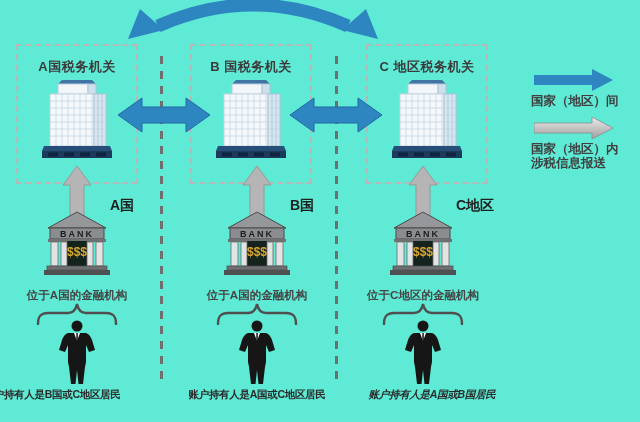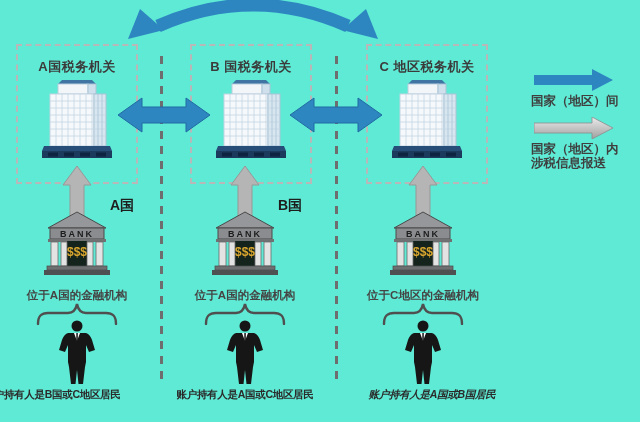--- a/index.html
+++ b/index.html
@@ -28,21 +28,21 @@
   }
   .sep-1{left:160px;} .sep-2{left:335px;}
 
   
   .arc-arrow{position:absolute;left:120px;top:0px;z-index:3;}
   .h-arrow{position:absolute;top:96px;z-index:3;}
   .h-arrow-1{left:117px;} .h-arrow-2{left:289px;}
 
   
   .column{position:absolute;top:160px;width:170px;height:252px;}
-  .col-a{left:-8px;} .col-b{left:160px;} .col-c{left:338px;}
+  .col-a{left:-8px;} .col-b{left:172px;} .col-c{left:338px;}
   .up-arrow{position:absolute;top:6px;left:50%;transform:translateX(-50%);}
   .country-label{
     position:absolute;top:37px;left:118px;font-size:14px;font-weight:bold;
     color:#1e1e1e;white-space:nowrap;
   }
   .bank{position:absolute;top:51px;left:50%;transform:translateX(-50%);}
   .institution-label{
     position:absolute;top:128px;left:0;width:100%;text-align:center;
     font-size:11.5px;font-weight:bold;color:#454545;white-space:nowrap;
   }
@@ -206,20 +206,21 @@
       <rect x="21.3" y="13" width="1.5" height="9" fill="#161616"></rect>
       <path d="M 13,42 L 31,42 L 30,47 L 28,64 L 23.5,64 L 22,50 L 20.5,64 L 16,64 L 14,47 Z" fill="#161616"></path>
     </svg>
     <div class="holder-label">账户持有人是A国或C地区居民</div>
   </div>
 
   <div class="column col-c">
     <svg class="up-arrow" width="30" height="52" viewBox="0 0 30 52">
       <polygon points="15,0 29,19 22,19 22,52 8,52 8,19 1,19" fill="#b5b5b5" stroke="#979797"></polygon>
     </svg>
+    <div class="country-label">C地区</div>
     <svg class="bank" width="66" height="64" viewBox="0 0 66 64">
       <polygon points="33,1 62,17 4,17" fill="#95979a" stroke="#4a4a4a"></polygon>
       <rect x="6" y="17" width="54" height="11" fill="#8a8c8f" stroke="#4a4a4a"></rect>
       <text x="33" y="26" text-anchor="middle" font-size="9" font-weight="bold" fill="#1c1c1c" letter-spacing="2">BANK</text>
       <rect x="4" y="28" width="58" height="3" fill="#6f7173"></rect>
       <rect x="23" y="30" width="20" height="26" fill="#15231d"></rect>
       <rect x="7" y="31" width="7" height="24" fill="#e3e3e3" stroke="#6b6b6b" stroke-width="0.8"></rect>
       <rect x="17" y="31" width="6" height="24" fill="#e3e3e3" stroke="#6b6b6b" stroke-width="0.8"></rect>
       <rect x="43" y="31" width="6" height="24" fill="#e3e3e3" stroke="#6b6b6b" stroke-width="0.8"></rect>
       <rect x="52" y="31" width="7" height="24" fill="#e3e3e3" stroke="#6b6b6b" stroke-width="0.8"></rect>

